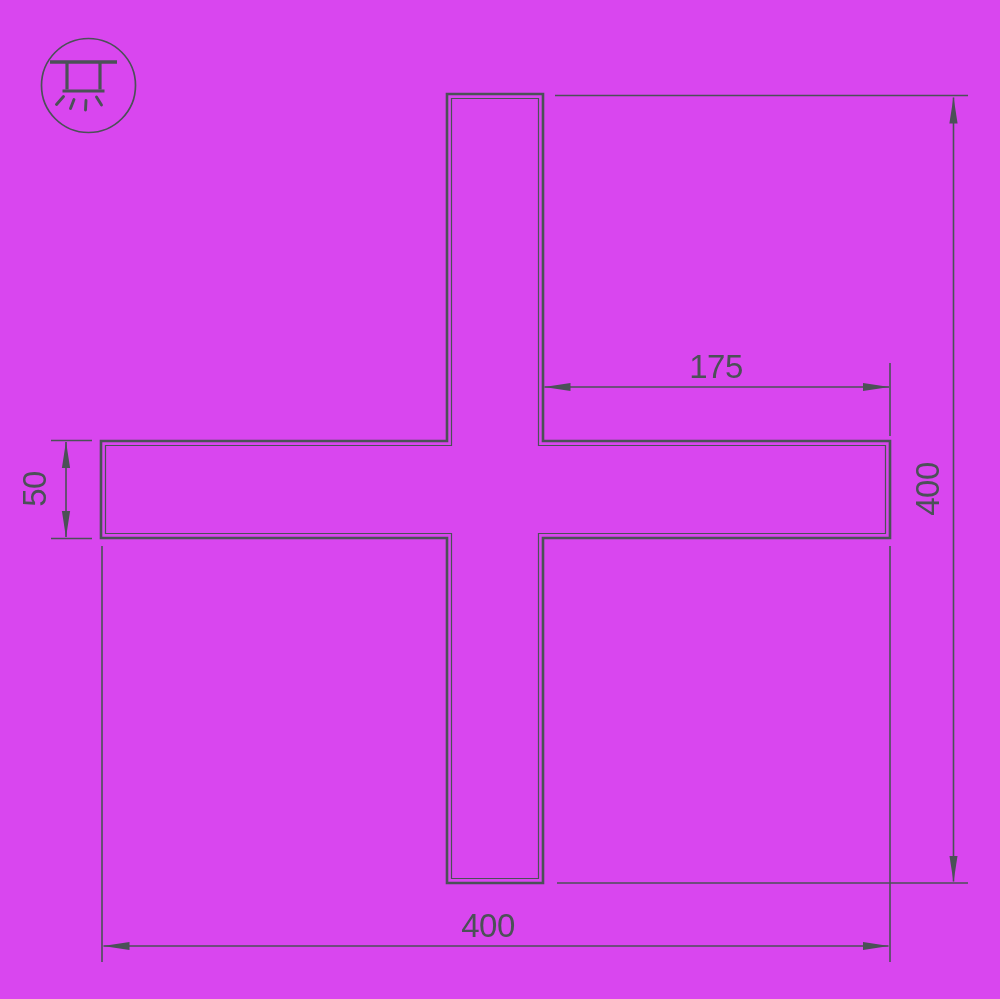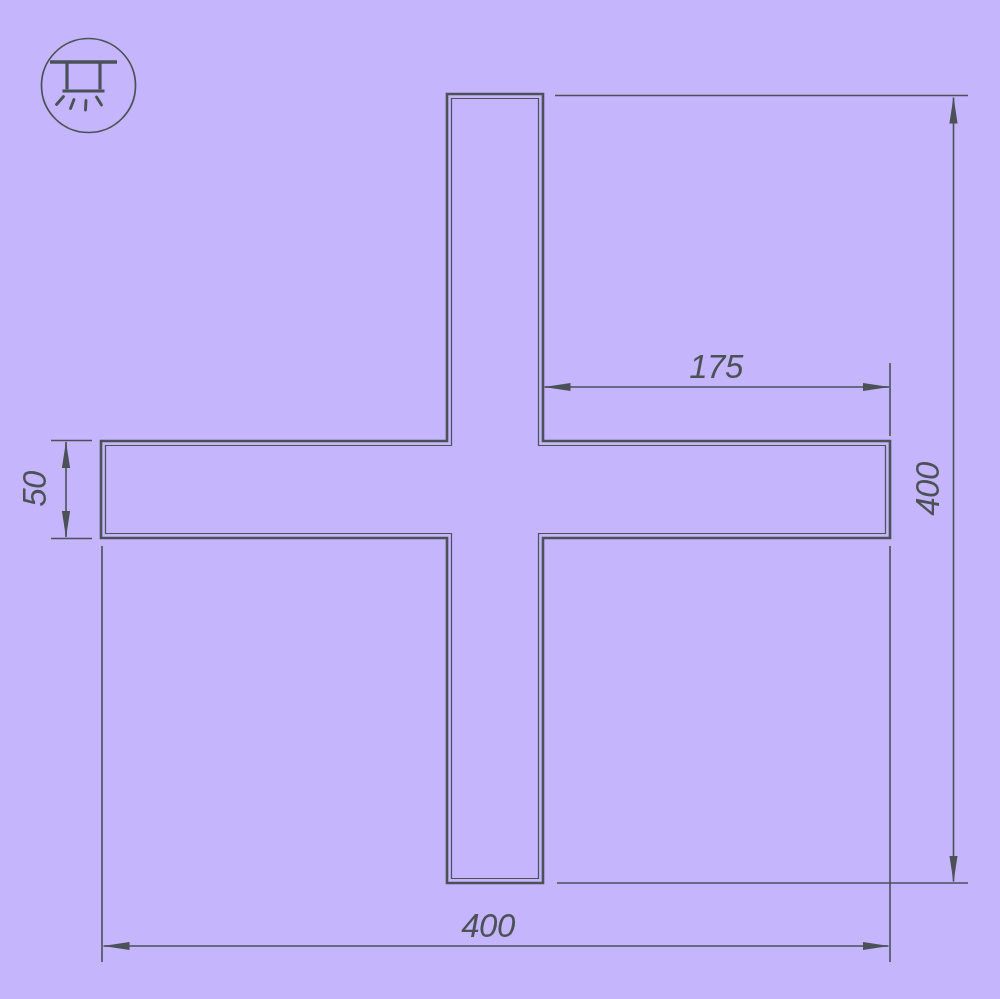--- a/index.html
+++ b/index.html
@@ -4,24 +4,23 @@
 <style>
   html, body {
     margin: 0;
     padding: 0;
     background: #ffffff;
   }
   .canvas {
     position: relative;
     width: 1000px;
     height: 999px;
-    background: #c4b5fd;
+    background: #d946ef;
     overflow: hidden;
     font-family: "Liberation Sans", sans-serif;
-    font-style: italic;
   }
   svg {
     display: block;
   }
   svg text {
     font-family: "Liberation Sans", sans-serif;
     font-size: 33px;
     letter-spacing: -0.5px;
     fill: #4b5157;
     stroke: none;

